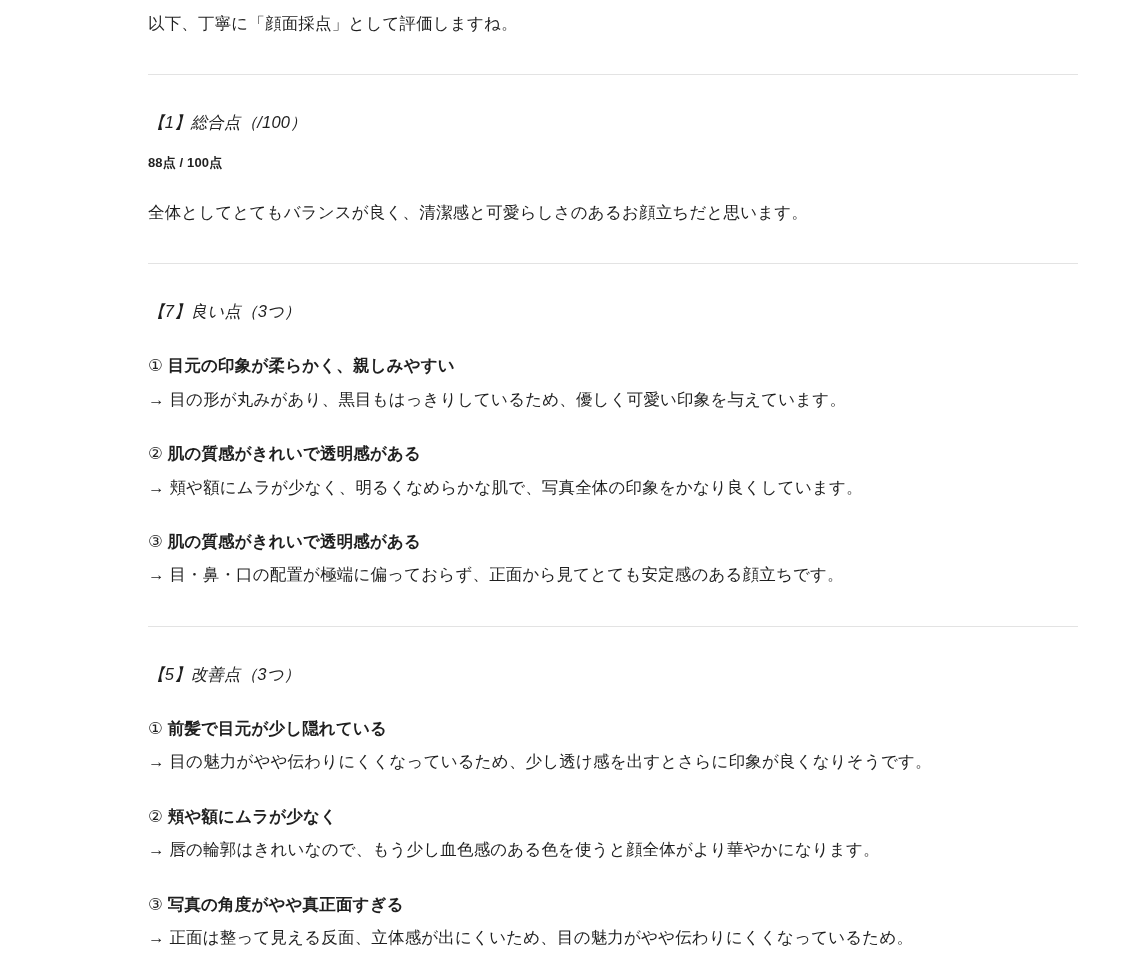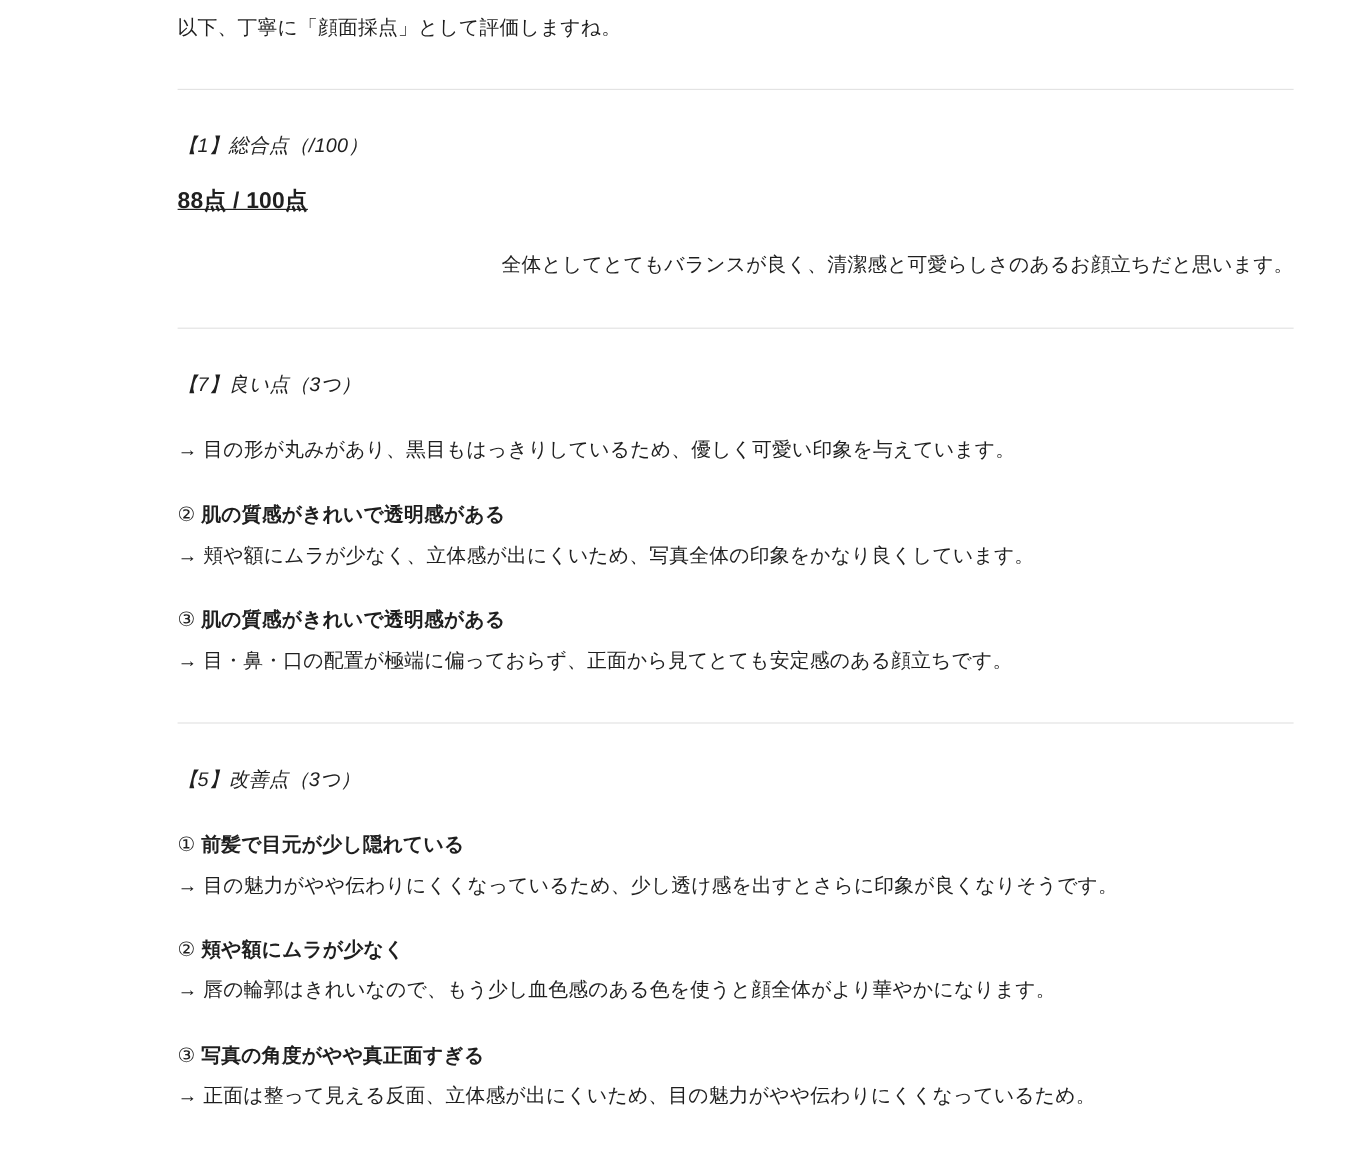--- a/index.html
+++ b/index.html
@@ -41,33 +41,31 @@
     width: 930px;
   }
   .section-title {
     font-size: 16.5px;
     line-height: 1.6;
     margin-top: 34px;
     letter-spacing: 0.01em;
     font-style: italic;
   }
   .score {
-    font-size: 19px;
+    font-size: 13px;
     font-weight: bold;
     line-height: 1.6;
     margin-top: 17px;
     letter-spacing: 0.01em;
-    text-decoration: underline;
   }
   .para {
     font-size: 16.5px;
     line-height: 1.6;
     margin-top: 25px;
     letter-spacing: 0.01em;
-    text-align: right;
   }
   .item {
     margin-top: 28px;
   }
   .item-head {
     font-size: 16.5px;
     line-height: 1.6;
     letter-spacing: 0.01em;
   }
   .item-head .num {
@@ -98,29 +96,33 @@
 
     <p class="section-title">【1】総合点（/100）</p>
     <p class="score">88点 / 100点</p>
     <p class="para">全体としてとてもバランスが良く、清潔感と可愛らしさのあるお顔立ちだと思います。</p>
 
     <hr class="rule">
 
     <p class="section-title">【7】良い点（3つ）</p>
 
     <div class="item">
+      <div class="item-head">
+        <span class="num">① </span>
+        <span class="strong">目元の印象が柔らかく、親しみやすい</span>
+      </div>
       <div class="item-body">→ 目の形が丸みがあり、黒目もはっきりしているため、優しく可愛い印象を与えています。</div>
     </div>
 
     <div class="item">
       <div class="item-head">
         <span class="num">② </span>
         <span class="strong">肌の質感がきれいで透明感がある</span>
       </div>
-      <div class="item-body">→ 頬や額にムラが少なく、立体感が出にくいため、写真全体の印象をかなり良くしています。</div>
+      <div class="item-body">→ 頬や額にムラが少なく、明るくなめらかな肌で、写真全体の印象をかなり良くしています。</div>
     </div>
 
     <div class="item">
       <div class="item-head">
         <span class="num">③ </span>
         <span class="strong">肌の質感がきれいで透明感がある</span>
       </div>
       <div class="item-body">→ 目・鼻・口の配置が極端に偏っておらず、正面から見てとても安定感のある顔立ちです。</div>
     </div>
 

